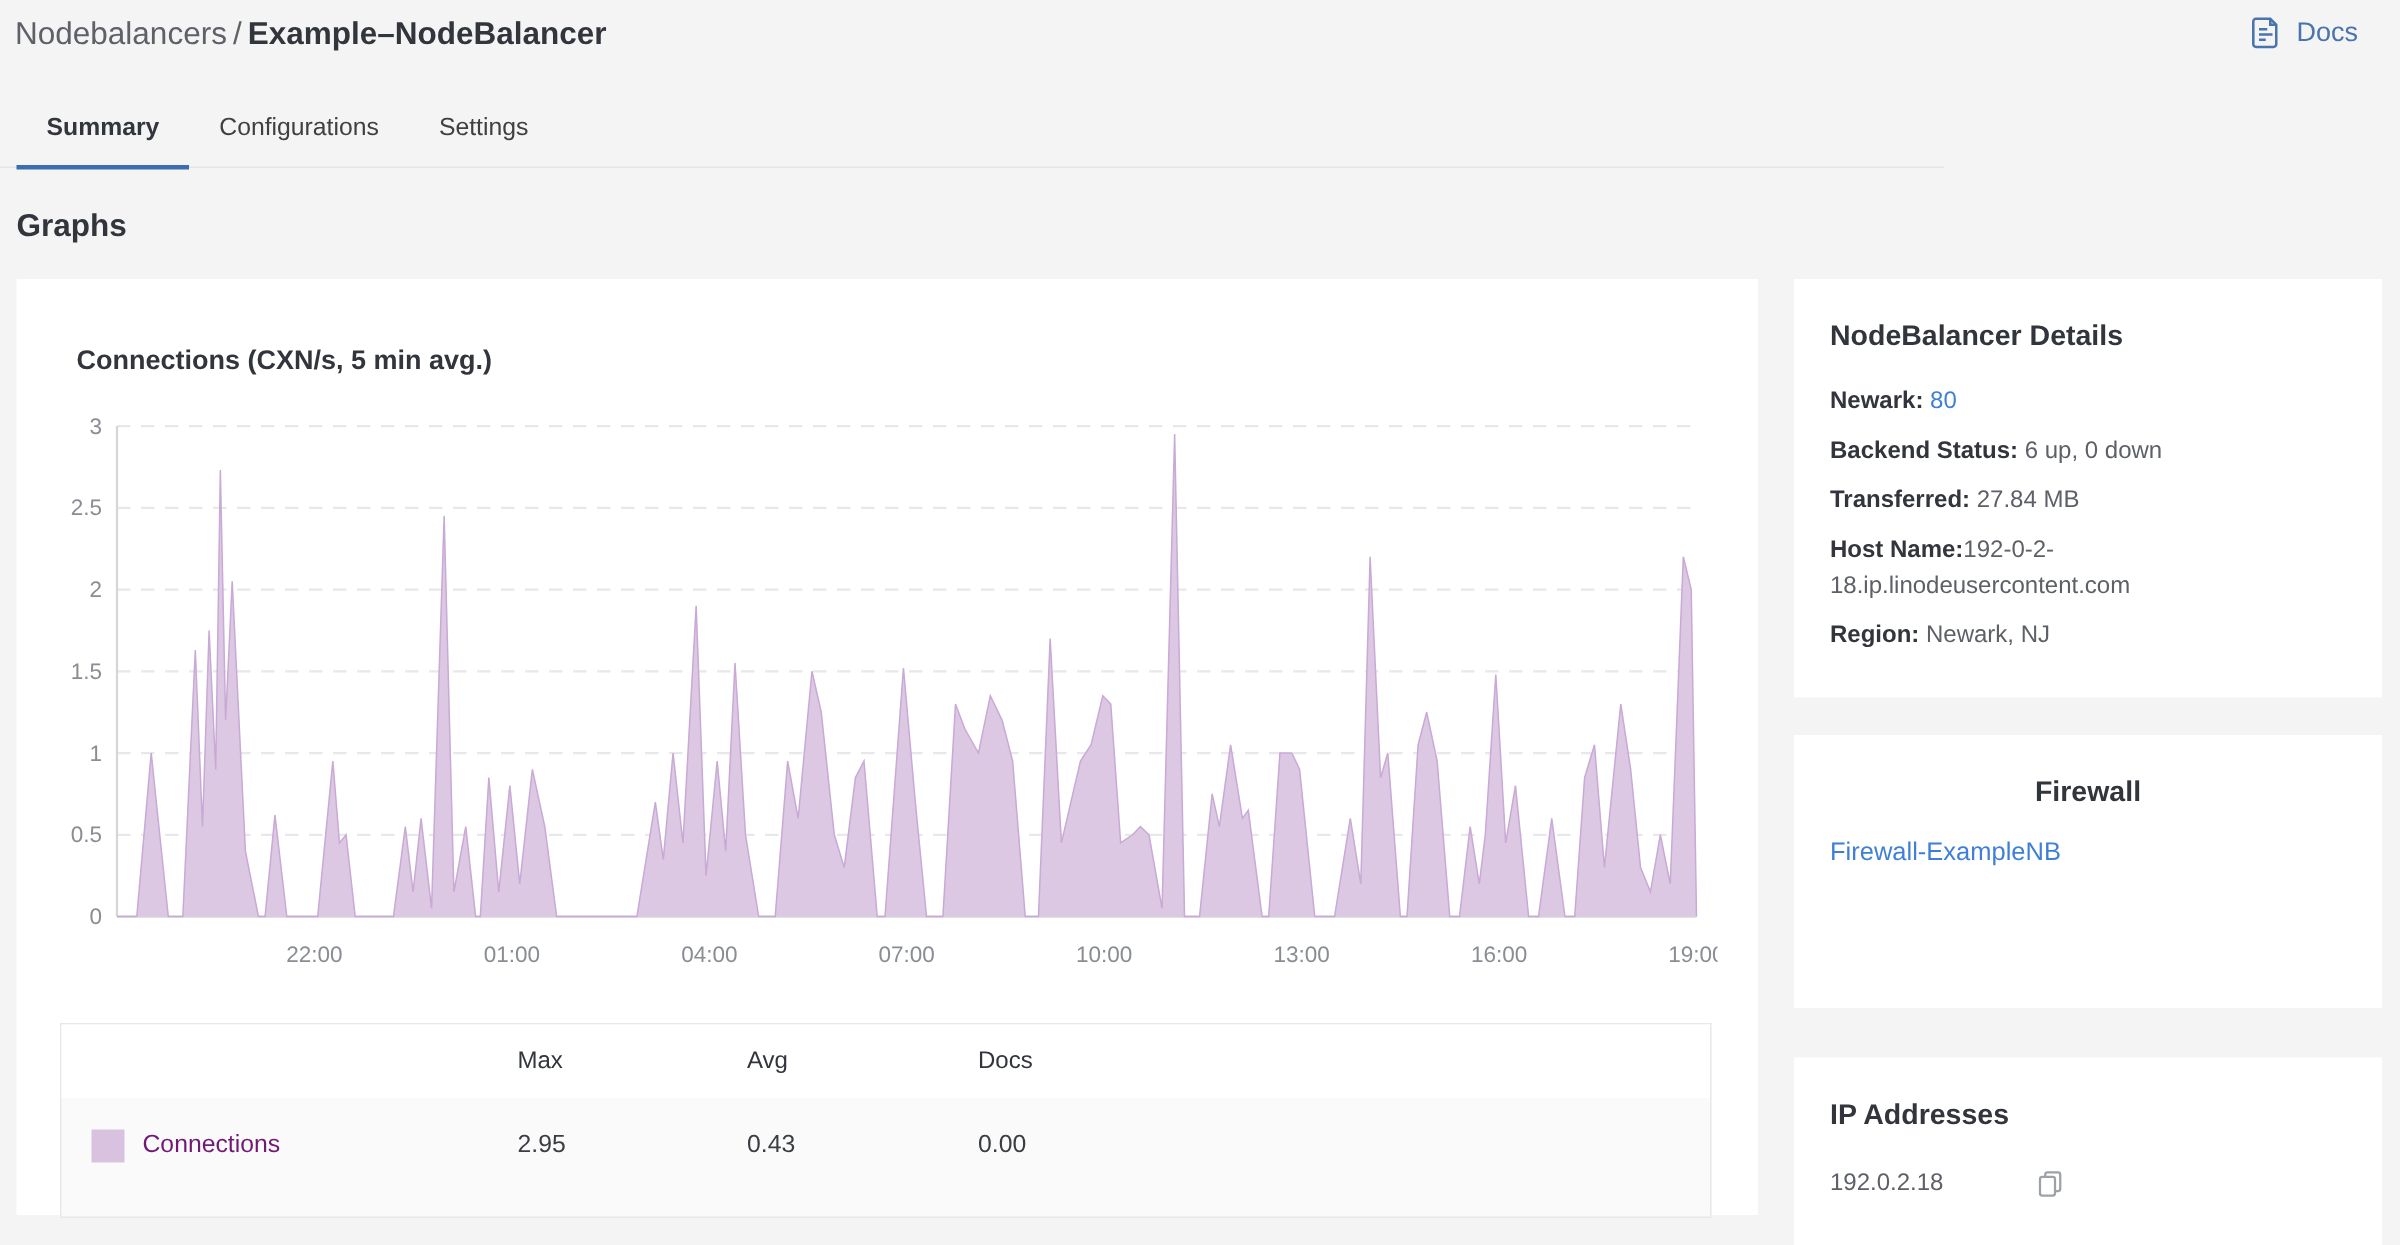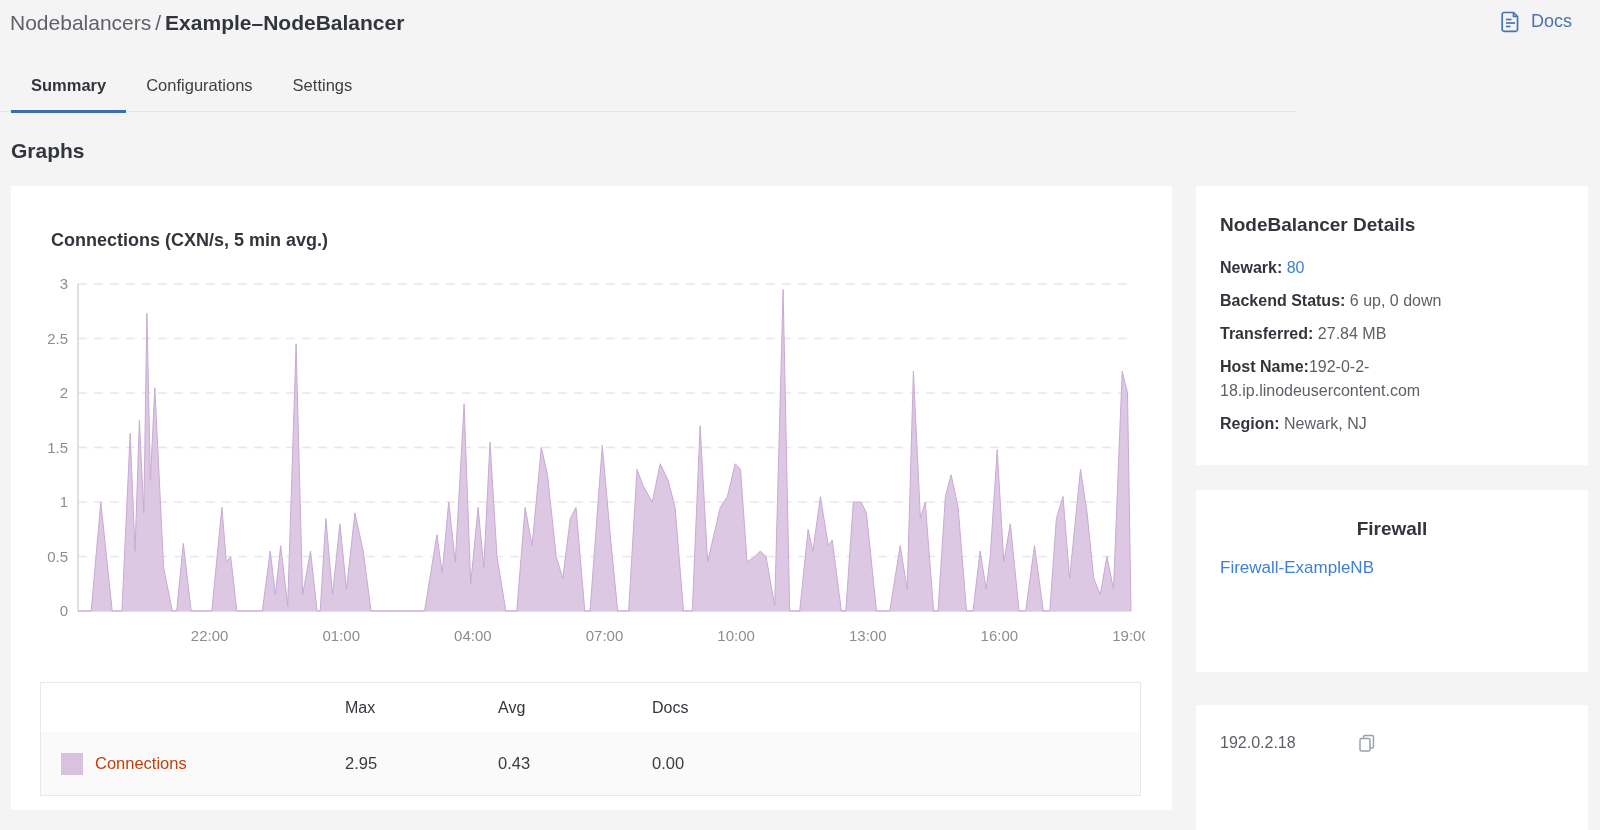--- a/index.html
+++ b/index.html
@@ -23,28 +23,28 @@
     position:relative; cursor:pointer; }
   .tab.active { color:#32363c; font-weight:bold; }
   .tab.active::after { content:""; position:absolute; left:0; right:0; bottom:-2px; height:3px; background:#3a6db1; }
   
   .section-heading { position:absolute; left:11px; top:139px; font-size:21px; font-weight:bold; }
   
   .main-card { position:absolute; left:11px; top:186px; width:1161px; height:624px; background:#fff; }
   .chart-title { position:absolute; left:40px; top:44px; font-size:18px; font-weight:bold; }
   #chart-svg { position:absolute; left:34px; top:84px; }
   
-  .legend-table { position:absolute; left:29px; top:496px; width:1101px; height:114px;
+  .legend-table { position:absolute; left:29px; top:496px; width:1101px; height:130px;
     background:#fafafa; border:1px solid #e6e8ea; }
   .lt-grid { display:grid; grid-template-columns:304px 153px 154px 1fr; align-items:center; }
   .lt-header { height:49px; background:#fff; font-size:16px; color:#32363c; }
   .lt-row { height:63px; font-size:16.5px; color:#3a3d42; }
   .lt-cell-first { padding-left:20px; display:flex; align-items:center; }
   .lt-swatch { width:22px; height:22px; background:#d9c2e0; margin-right:12px; flex:none; }
-  .lt-label { color:#c2410c; }
+  .lt-label { color:#701a75; }
   
   .side-card { position:absolute; left:1196px; width:392px; background:#fff; padding:28px 24px; }
   .card-details  { top:186px; height:279px; }
   .card-firewall { top:490px; height:182px; }
   .card-ip       { top:705px; height:125px; }
   .side-heading { font-size:19px; font-weight:bold; margin:0 0 20px; }
   .card-firewall .side-heading { margin-bottom:18px;text-align:center; }
   .card-ip .side-heading { margin-bottom:24px; }
   .detail-row { font-size:16px; color:#5d6167; margin:0 0 9px; line-height:24px; }
   .detail-row strong { color:#32363c; }
@@ -151,20 +151,21 @@
     <span>Newark, NJ</span>
   </p>
 </div>
 
 <div class="side-card card-firewall">
   <h2 class="side-heading">Firewall</h2>
   <span class="link" style="font-size:17px;">Firewall-ExampleNB</span>
 </div>
 
 <div class="side-card card-ip">
+  <h2 class="side-heading">IP Addresses</h2>
   <div class="ip-row">
     <span>192.0.2.18</span>
     <span class="copy-icon">
       <svg width="20" height="20" viewBox="0 0 20 20" fill="none">
         <rect x="6.5" y="2.5" width="10" height="12.5" rx="1.5" stroke="#9da1a8" stroke-width="1.5"></rect>
         <rect x="3" y="5.5" width="10" height="12.5" rx="1.5" fill="#ffffff" stroke="#9da1a8" stroke-width="1.5"></rect>
       </svg>
     </span>
   </div>
 </div>

